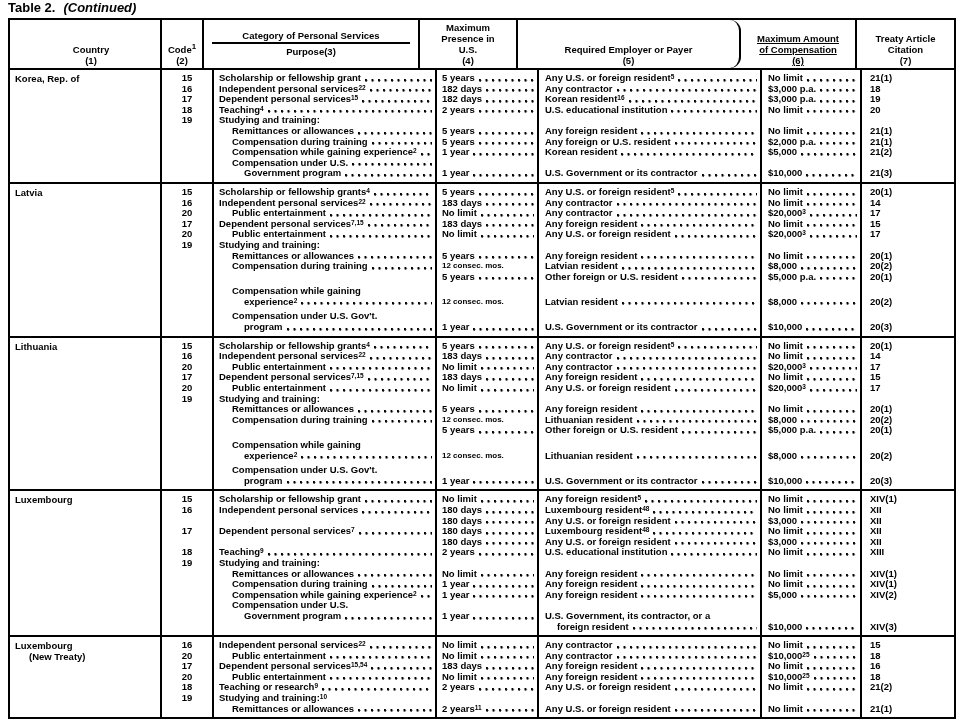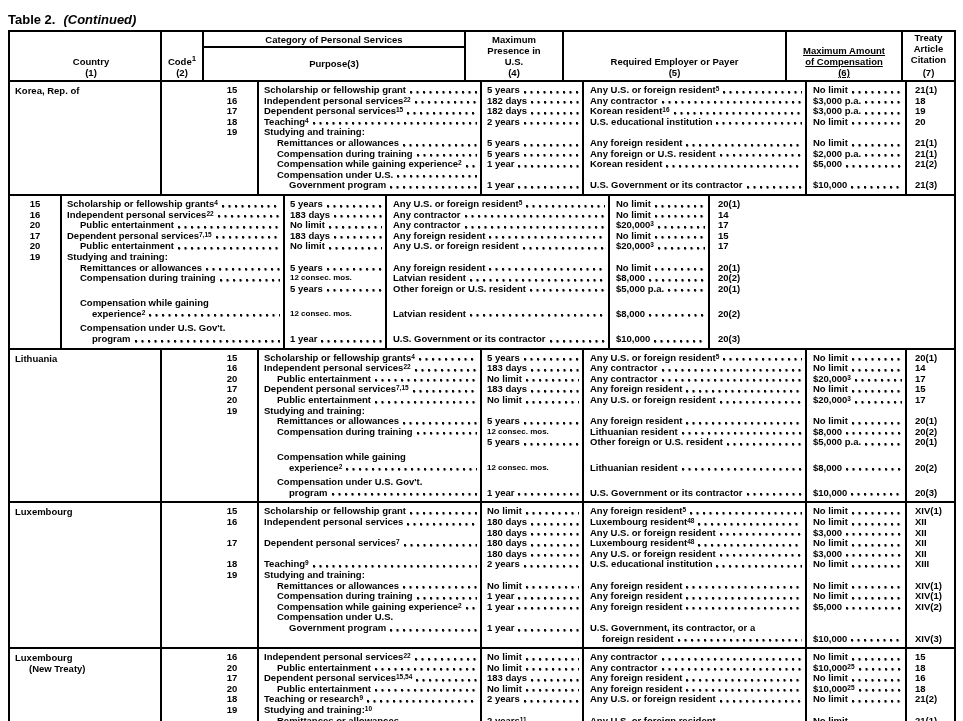--- a/index.html
+++ b/index.html
@@ -1,34 +1,34 @@
 <!DOCTYPE html>
 <html><head>
 <meta charset="utf-8">
 <style>
   html,body{margin:0;padding:0;}
   body{width:963px;height:721px;background:#fff;color:#000;
        font-family:"Liberation Sans","DejaVu Sans",sans-serif;overflow:hidden;}
-  .title{margin:12px 0 3px 8px;font-size:13px;font-weight:bold;}
+  .title{margin:0 0 3px 8px;font-size:13px;font-weight:bold;}
   .t-cont{font-style:italic;margin-left:8px;}
   .table{margin-left:8px;width:948px;border:2px solid #000;box-sizing:border-box;background:#fff;}
   
   .thead{display:flex;height:48px;border-bottom:2px solid #000;font-weight:bold;}
   .hc{box-sizing:border-box;border-right:2px solid #000;display:flex;flex-direction:column;
       justify-content:flex-end;align-items:center;text-align:center;
       font-size:9.5px;line-height:11px;padding-bottom:2px;}
   .h-country{width:152px;padding-left:12px;} .h-code{width:42px;}
-  .h-purpose{width:262px;padding:0;justify-content:flex-start;}
-  .h-pres{width:98px;} .h-pay{width:223px;} .h-amt{width:116px;text-decoration:underline;}
-  .h-cit{flex:1;border-right:none;justify-content:space-between;}
+  .h-purpose{width:216px;padding:8px;justify-content:flex-start;}
+  .h-pres{width:98px;} .h-pay{width:223px;border-radius:11px;} .h-amt{width:116px;text-decoration:underline;}
+  .h-cit{flex:1;border-right:none;}
   .hcat{width:100%;box-sizing:border-box;border-bottom:2px solid #000;padding:2px 0 1px;}
   .hpur{flex:1;display:flex;justify-content:flex-end;align-items:center;padding-bottom:2px;}
   .lw58{max-width:62px;} .lw80{max-width:82px;} .lw70{max-width:72px;}
   
-  .section{display:flex;gap:45px;}
+  .section{display:flex;}
   .section + .section{border-top:2px solid #000;}
   .c-country{width:152px;box-sizing:border-box;border-right:2px solid #000;
              padding:3px 0 0 5px;font-weight:bold;font-size:9.5px;line-height:11px;}
   .country-name2{padding-left:14px;}
   .sec-rows{flex:1;display:flex;flex-direction:column;}
   .row{display:flex;height:10.6px;flex:none;}
   .cell{box-sizing:border-box;border-right:2px solid #000;display:flex;align-items:center;
         font-size:9.5px;font-weight:bold;line-height:10.6px;overflow:hidden;white-space:nowrap;height:100%;}
   .c-code{width:52px;justify-content:center;padding:0;}
   .c-pur{width:223px;padding-left:5px;}
@@ -316,20 +316,23 @@
             <div class="cell c-code"></div>
             <div class="cell c-pur"></div>
             <div class="cell c-pres"></div>
             <div class="cell c-pay"></div>
             <div class="cell c-amt"></div>
             <div class="cell c-cit"></div>
           </div>
         </div>
       </div>
       <div class="section">
+        <div class="c-country">
+          <div class="country-name">Latvia</div>
+        </div>
         <div class="sec-rows">
           <div class="row" style="height: 3px;">
             <div class="cell c-code"></div>
             <div class="cell c-pur"></div>
             <div class="cell c-pres"></div>
             <div class="cell c-pay"></div>
             <div class="cell c-amt"></div>
             <div class="cell c-cit"></div>
           </div>
           <div class="row">

